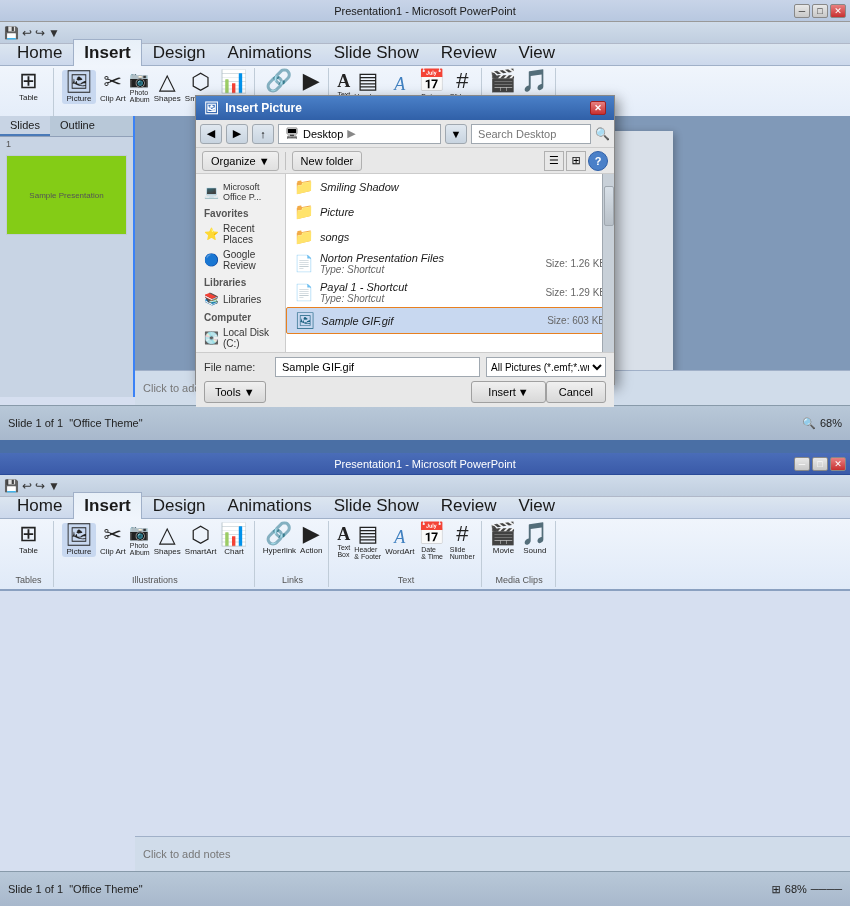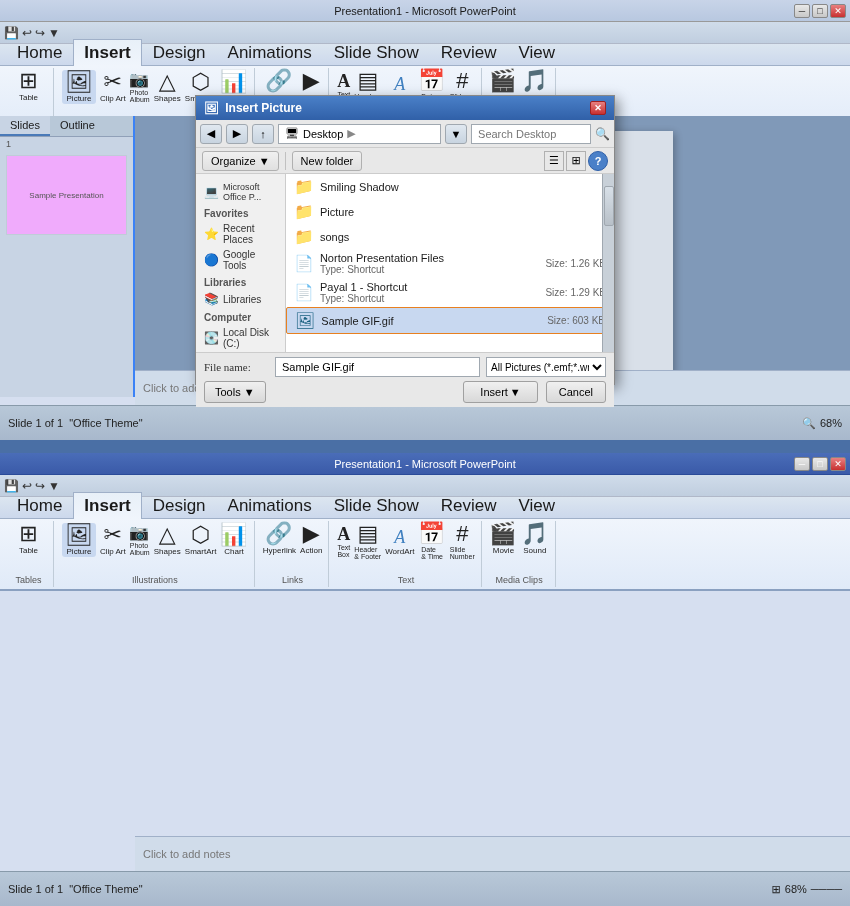--- a/index.html
+++ b/index.html
@@ -139,21 +139,21 @@
       font-size: 11px;
       cursor: pointer;
       color: #1a1a1a;
     }
     .slides-tab.active {
       background: #c8d4e4;
       border-bottom: 2px solid #4a7ab8;
     }
     .slide-thumb {
       margin: 6px;
-      background: #f0abfc;
+      background: #84cc16;
       border: 1px solid #c0ccd8;
       height: 80px;
       position: relative;
       display: flex;
       align-items: center;
       justify-content: center;
     }
     .slide-thumb-inner {
       font-size: 8px;
       color: #555;
@@ -328,57 +328,57 @@
       font-size: 11px;
       cursor: pointer;
       gap: 6px;
     }
     .dlg-file-item.selected {
       background: #c8d8f0;
       border: 1px solid #e88020;
       border-radius: 2px;
     }
     .dlg-file-icon { font-size: 16px; }
-    .dlg-file-info { flex: 1; }
+    .dlg-file-info { flex: 1; font-style: italic; }
     .dlg-file-name { font-size: 11px; color: #1a1a1a; }
     .dlg-file-meta { font-size: 10px; color: #666; }
     .dlg-file-size { font-size: 10px; color: #666; text-align: right; }
 
     
     .dialog-bottom {
       background: #e8e8e8;
       border-top: 1px solid #ccc;
       padding: 4px 8px;
     }
     .dialog-filename-row {
       display: flex;
       align-items: center;
       gap: 6px;
       margin-bottom: 4px;
     }
-    .dlg-label { font-size: 11px; color: #333; min-width: 65px; font-family: Liberation Serif, serif; }
+    .dlg-label { font-size: 11px; color: #333; min-width: 65px; }
     .dlg-filename-input {
       flex: 1;
       height: 20px;
       background: white;
       border: 1px solid #a0a8b0;
       padding: 0 6px;
       font-size: 11px;
     }
     .dlg-filetype-select {
       width: 120px;
       height: 20px;
       font-size: 10px;
       border: 1px solid #a0a8b0;
       background: white;
     }
     .dialog-buttons-row {
       display: flex;
       align-items: flex-end;
-      gap: 8px;
+      gap: 0;
       justify-content: flex-end;
     }
     .dlg-tools-btn {
       height: 22px;
       padding: 0 10px;
       background: linear-gradient(to bottom, #f0f0f0, #d8d8d8);
       border: 1px solid #a0a0a0;
       border-radius: 3px;
       font-size: 11px;
       cursor: pointer;
@@ -728,21 +728,21 @@
         <span class="dlg-sidebar-icon">💻</span>
         <span style="font-size:9px;">Microsoft Office P...</span>
       </div>
       <div class="dlg-sidebar-section">Favorites</div>
       <div class="dlg-sidebar-item">
         <span class="dlg-sidebar-icon">⭐</span>
         <span>Recent Places</span>
       </div>
       <div class="dlg-sidebar-item">
         <span class="dlg-sidebar-icon">🔵</span>
-        <span>Google Tools</span>
+        <span>Google Review</span>
       </div>
       <div class="dlg-sidebar-section">Libraries</div>
       <div class="dlg-sidebar-item">
         <span class="dlg-sidebar-icon">📚</span>
         <span>Libraries</span>
       </div>
       <div class="dlg-sidebar-section">Computer</div>
       <div class="dlg-sidebar-item">
         <span class="dlg-sidebar-icon">💽</span>
         <span>Local Disk (C:)</span>

